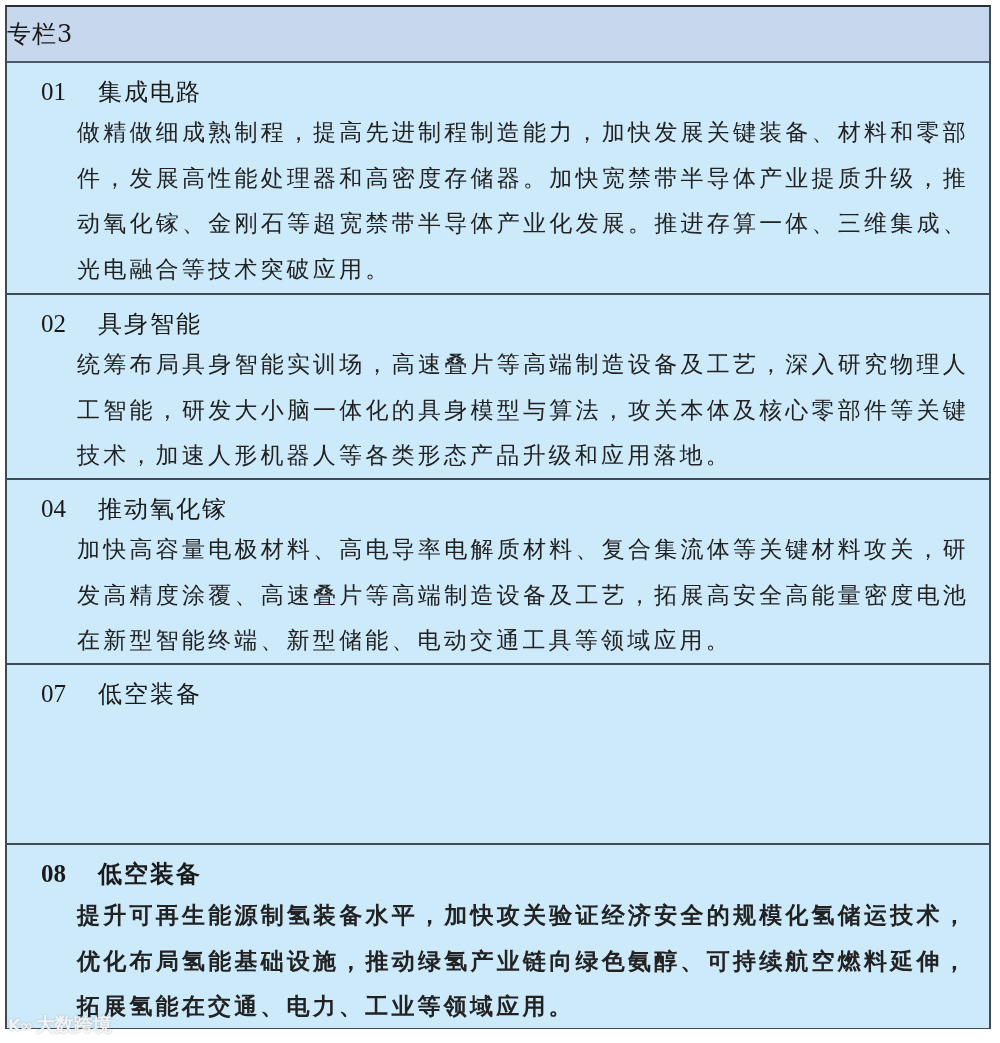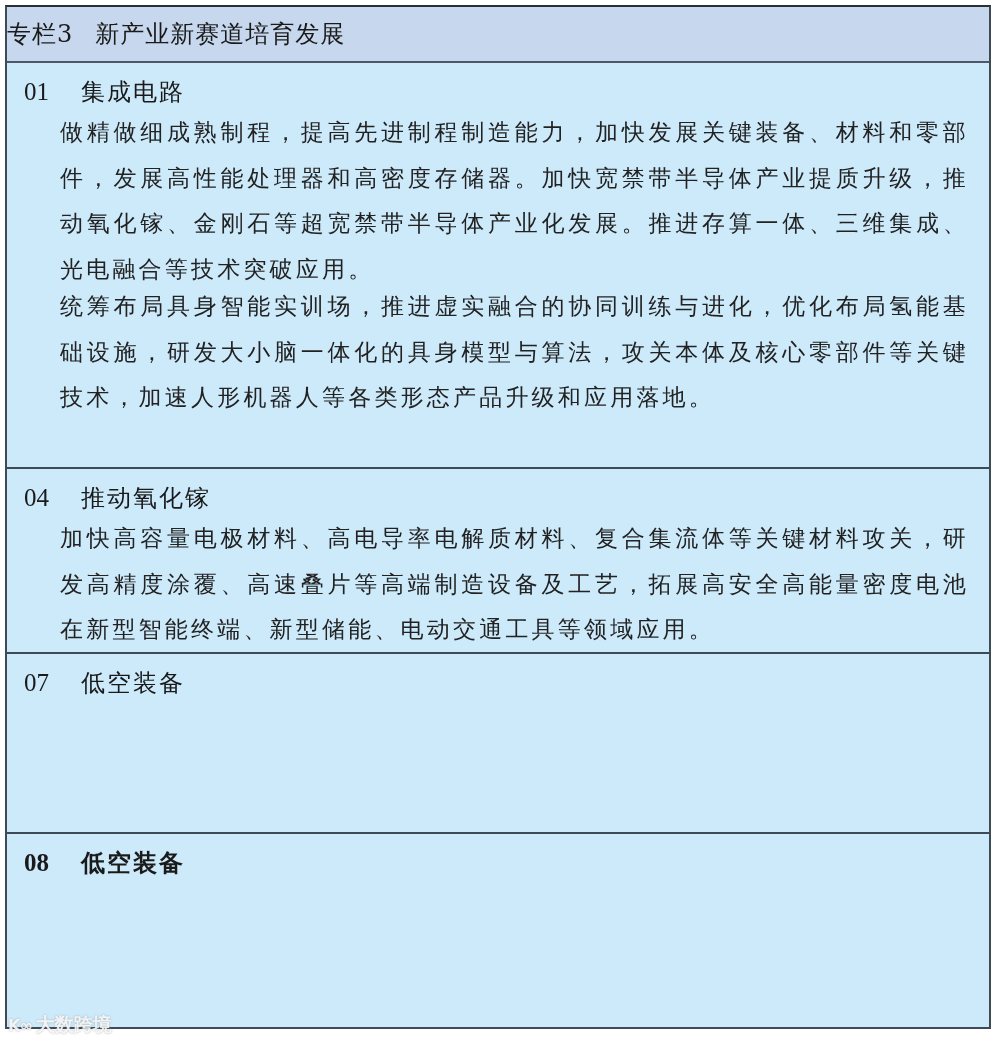--- a/index.html
+++ b/index.html
@@ -36,21 +36,21 @@
     color: #1a1a1a;
     letter-spacing: 1px;
     box-sizing: border-box;
   }
   .header .num { margin-right: 22px; }
   .section {
     position: relative;
     border-bottom: 2px solid #3e4a55;
     box-sizing: border-box;
     background: #cdeafb;
-    padding-left: 17px;
+    padding-left: 34px;
     padding-right: 20px;
   }
   .section:last-child { border-bottom: none; font-weight: bold; }
   .sec-title {
     display: flex;
     align-items: center;
     height: 58px;
     font-size: 24px;
     color: #1a1a1a;
   }
@@ -91,33 +91,36 @@
     font-size: 16px;
     letter-spacing: -1px;
   }
 </style>
 </head>
 <body>
 
 <div class="box">
   <div class="header">
     <span class="num">专栏3</span>
-    <span>新产业新赛道培育发展</span>
   </div>
 
   <div class="section s1">
     <div class="sec-title">
       <span class="sec-num">01</span>
       <span class="sec-name">集成电路</span>
     </div>
     <div class="sec-body">做精做细成熟制程，提高先进制程制造能力，加快发展关键装备、材料和零部件，发展高性能处理器和高密度存储器。加快宽禁带半导体产业提质升级，推动氧化镓、金刚石等超宽禁带半导体产业化发展。推进存算一体、三维集成、光电融合等技术突破应用。</div>
   </div>
 
   <div class="section s2">
-    <div class="sec-body">统筹布局具身智能实训场，推进虚实融合的协同训练与进化，优化布局氢能基础设施，研发大小脑一体化的具身模型与算法，攻关本体及核心零部件等关键技术，加速人形机器人等各类形态产品升级和应用落地。</div>
+    <div class="sec-title">
+      <span class="sec-num">02</span>
+      <span class="sec-name">具身智能</span>
+    </div>
+    <div class="sec-body">统筹布局具身智能实训场，高速叠片等高端制造设备及工艺，深入研究物理人工智能，研发大小脑一体化的具身模型与算法，攻关本体及核心零部件等关键技术，加速人形机器人等各类形态产品升级和应用落地。</div>
   </div>
 
   <div class="section s3">
     <div class="sec-title">
       <span class="sec-num">04</span>
       <span class="sec-name">推动氧化镓</span>
     </div>
     <div class="sec-body">加快高容量电极材料、高电导率电解质材料、复合集流体等关键材料攻关，研发高精度涂覆、高速叠片等高端制造设备及工艺，拓展高安全高能量密度电池在新型智能终端、新型储能、电动交通工具等领域应用。</div>
   </div>
 
@@ -126,19 +129,20 @@
       <span class="sec-num">07</span>
       <span class="sec-name">低空装备</span>
     </div>
   </div>
 
   <div class="section s5">
     <div class="sec-title">
       <span class="sec-num">08</span>
       <span class="sec-name">低空装备</span>
     </div>
+    <div class="sec-body">提升可再生能源制氢装备水平，加快攻关验证经济安全的规模化氢储运技术，优化布局氢能基础设施，推动绿氢产业链向绿色氨醇、可持续航空燃料延伸，拓展氢能在交通、电力、工业等领域应用。</div>
   </div>
 </div>
 
 <div class="watermark">
   <span class="logo">K∞</span>
   <span>大数跨境</span>
 </div>
 
 </body></html>

